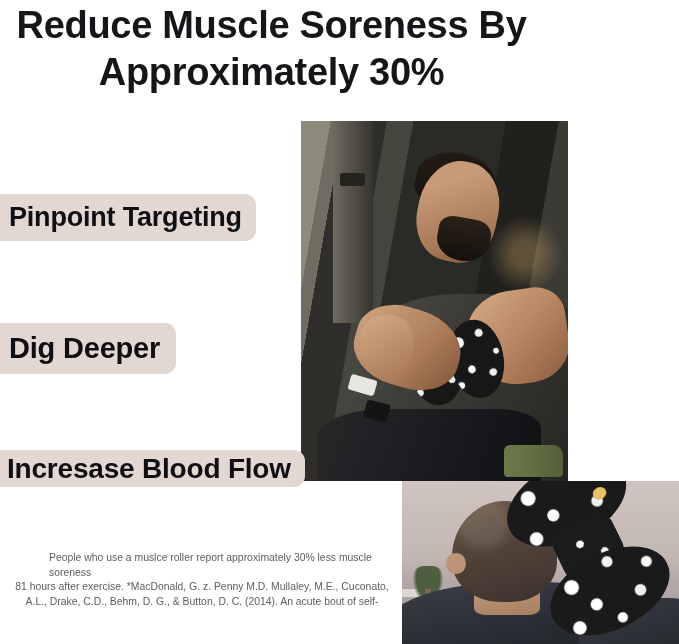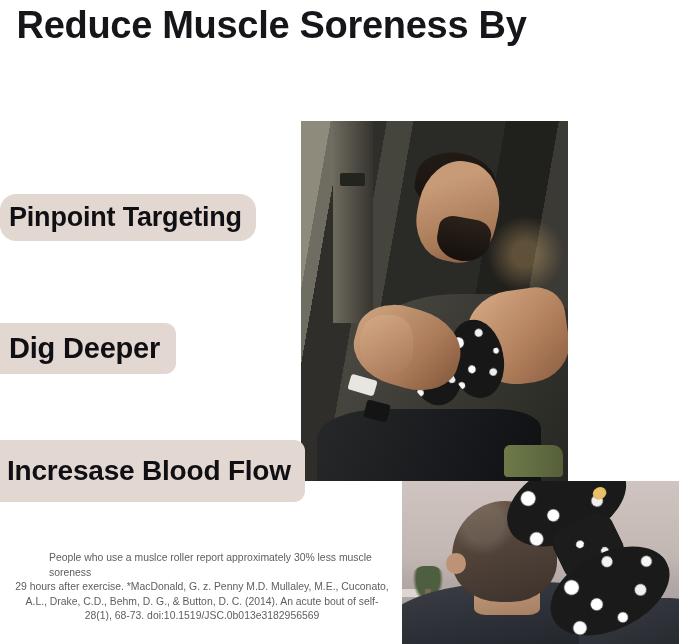--- a/index.html
+++ b/index.html
@@ -370,31 +370,30 @@
     font-weight: bold;
     letter-spacing: -0.2px;
     z-index: 5;
     box-sizing: border-box;
   }
   .badge-1 {
     top: 194px;
     height: 47px;
     padding: 0 14px 0 9px;
     font-size: 27px;
-    border-radius: 16px;
   }
   .badge-2 {
     top: 323px;
     height: 51px;
     padding: 0 16px 0 9px;
     font-size: 29px;
   }
   .badge-3 {
-    top: 440px;
-    height: 62px;
+    top: 450px;
+    height: 37px;
     padding: 0 14px 0 7px;
     font-size: 28px;
   }
 
   
   .footnote {
     position: absolute;
     left: 4px;
     top: 551px;
     width: 396px;
@@ -405,20 +404,21 @@
     z-index: 4;
   }
   .footnote .l1 { text-align: left; margin-left: 45px; }
   .footnote .l5 { text-align: center; }
 </style>
 </head>
 <body>
 
 <div class="headline">
   <div>Reduce Muscle Soreness By</div>
+  <div>Approximately 30%</div>
 </div>
 
 <div class="photo photo-main">
   <div class="pm-bg"></div>
   <div class="pm-pillar"></div>
   <div class="pm-torso"></div>
   <div class="pm-shorts"></div>
   <div class="pm-arm-upper"></div>
   <div class="pm-hair"></div>
   <div class="pm-head"></div>
@@ -457,16 +457,15 @@
 </div>
 <div class="badge badge-2">
   <span>Dig Deeper</span>
 </div>
 <div class="badge badge-3">
   <span>Incresase Blood Flow</span>
 </div>
 
 <div class="footnote">
   <div class="l1">People who use a muslce roller report approximately 30% less muscle soreness</div>
-  <div>29 hours after exercise. *MacDonald, G. z. Penny M.D. Mullaley, M.E., Cuconato,</div>
+  <div>81 hours after exercise. *MacDonald, G. z. Penny M.D. Mullaley, M.E., Cuconato,</div>
   <div>A.L., Drake, C.D., Behm, D. G., &amp; Button, D. C. (2014). An acute bout of self-</div>
-  <div class="l5">28(1), 68-73. doi:10.1519/JSC.0b013e3182956569</div>
 </div>
 
 </body></html>

